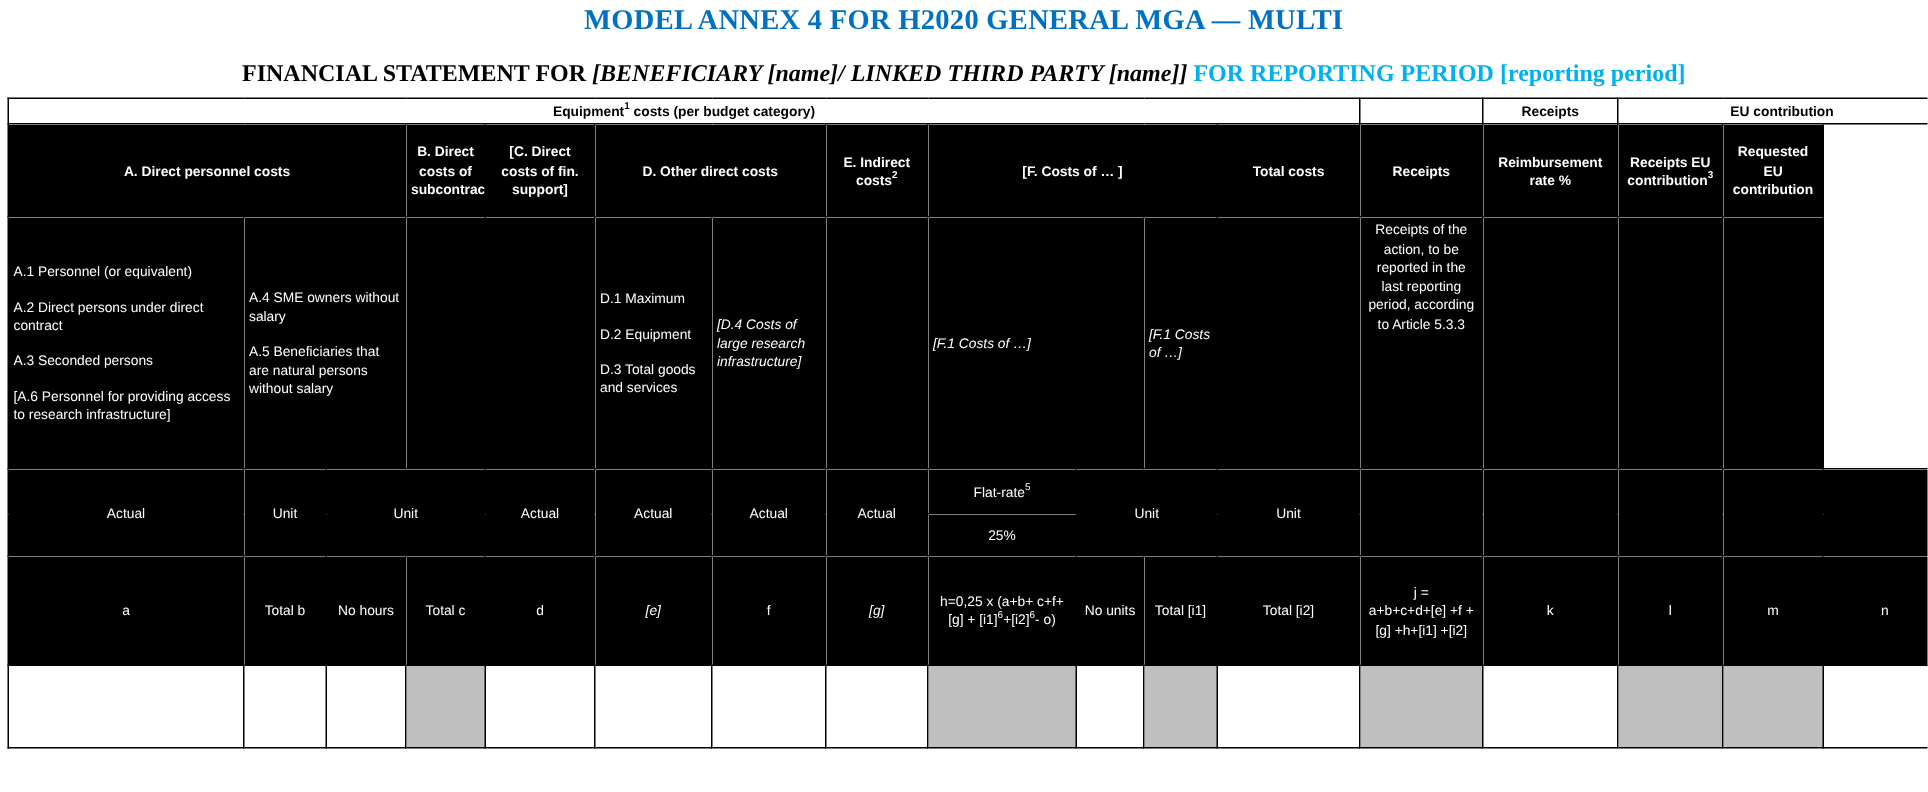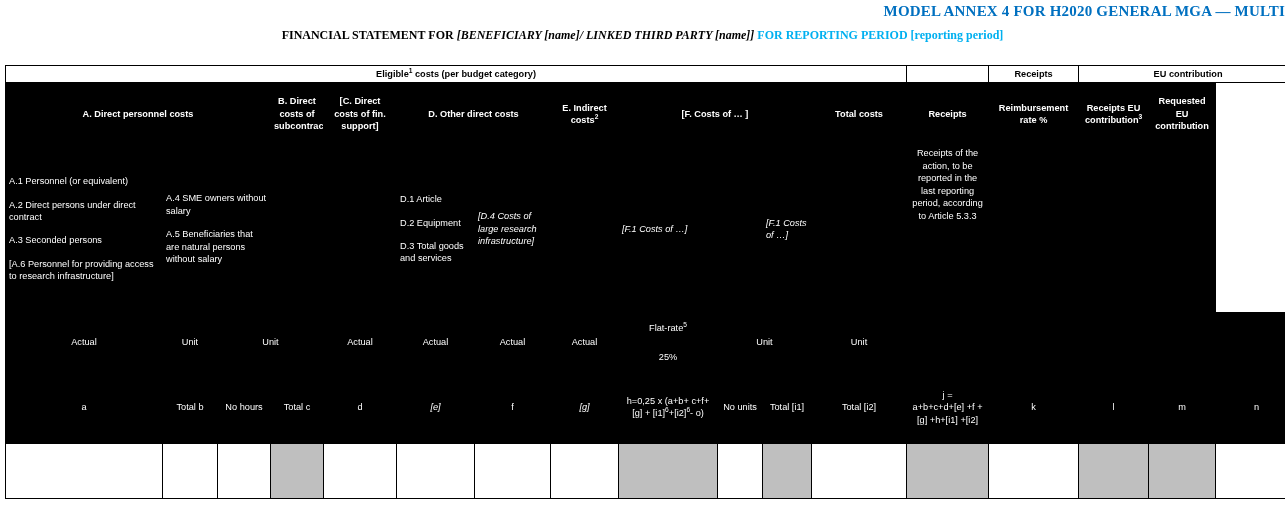--- a/index.html
+++ b/index.html
@@ -19,36 +19,36 @@
     height: 528px;
     background: #ffffff;
   }
 
   
   .doc-title {
     position: absolute;
     top: 3px;
     left: 0;
     width: 1285px;
-    text-align: right;
+    text-align: center;
     font-family: "Liberation Serif", serif;
     font-weight: bold;
-    font-size: 15px;
+    font-size: 19px;
     color: #0070C0;
     letter-spacing: 0.2px;
   }
   .doc-subtitle {
     position: absolute;
-    top: 28px;
+    top: 41px;
     left: 0;
     width: 1285px;
     text-align: center;
     font-family: "Liberation Serif", serif;
     font-weight: bold;
-    font-size: 12px;
+    font-size: 16px;
     color: #000000;
     white-space: nowrap;
   }
   .doc-subtitle .ital { font-style: italic; }
   .doc-subtitle .cyan { color: #00B0F0; font-style: normal; }
 
   
   table.fin {
     position: absolute;
     top: 65px;
@@ -137,21 +137,21 @@
       <col style="width:82px">
         <col style="width:90px">
         <col style="width:70px">
         <col style="width:67px">
         <col style="width:82px">
     </colgroup>
 
     <tbody>
         <tr>
       <td class="white" colspan="12">
-        <span>Eligible</span><sup>1</sup><span> costs (per budget category)</span>
+        <span>Equipment</span><sup>1</sup><span> costs (per budget category)</span>
       </td>
       <td class="white"></td>
       <td class="white">Receipts</td>
       <td class="white" colspan="3">EU contribution</td>
     </tr>
 
     <tr style="height:62px">
       <td class="hdr" colspan="3">A. Direct personnel costs</td>
       <td class="hdr">B. Direct costs of subcontracting</td>
       <td class="hdr-ital">[C. Direct costs of fin. support]</td>
@@ -176,21 +176,21 @@
         <div class="p">A.3 Seconded persons</div>
         <div class="p detail-ital">[A.6 Personnel for providing access to research infrastructure]</div>
       </td>
       <td class="detail" colspan="2">
         <div class="p">A.4   SME owners without salary</div>
         <div class="p">A.5 Beneficiaries that are natural persons without salary</div>
       </td>
       <td class="detail"></td>
       <td class="detail"></td>
       <td class="detail">
-        <div class="p">D.1 Article</div>
+        <div class="p">D.1 Maximum</div>
         <div class="p">D.2 Equipment</div>
         <div class="p">D.3 Total goods and services</div>
       </td>
       <td class="detail detail-ital">[D.4 Costs of large research infrastructure]</td>
       <td class="detail"></td>
       <td class="detail detail-ital" colspan="2">[F.1 Costs of …]</td>
       <td class="detail detail-ital">[F.1 Costs of …]</td>
       <td class="detail"></td>
       <td class="detail center" style="vertical-align:top">Receipts of the action, to be reported in the last reporting period, according to Article 5.3.3</td>
       <td class="detail"></td>

